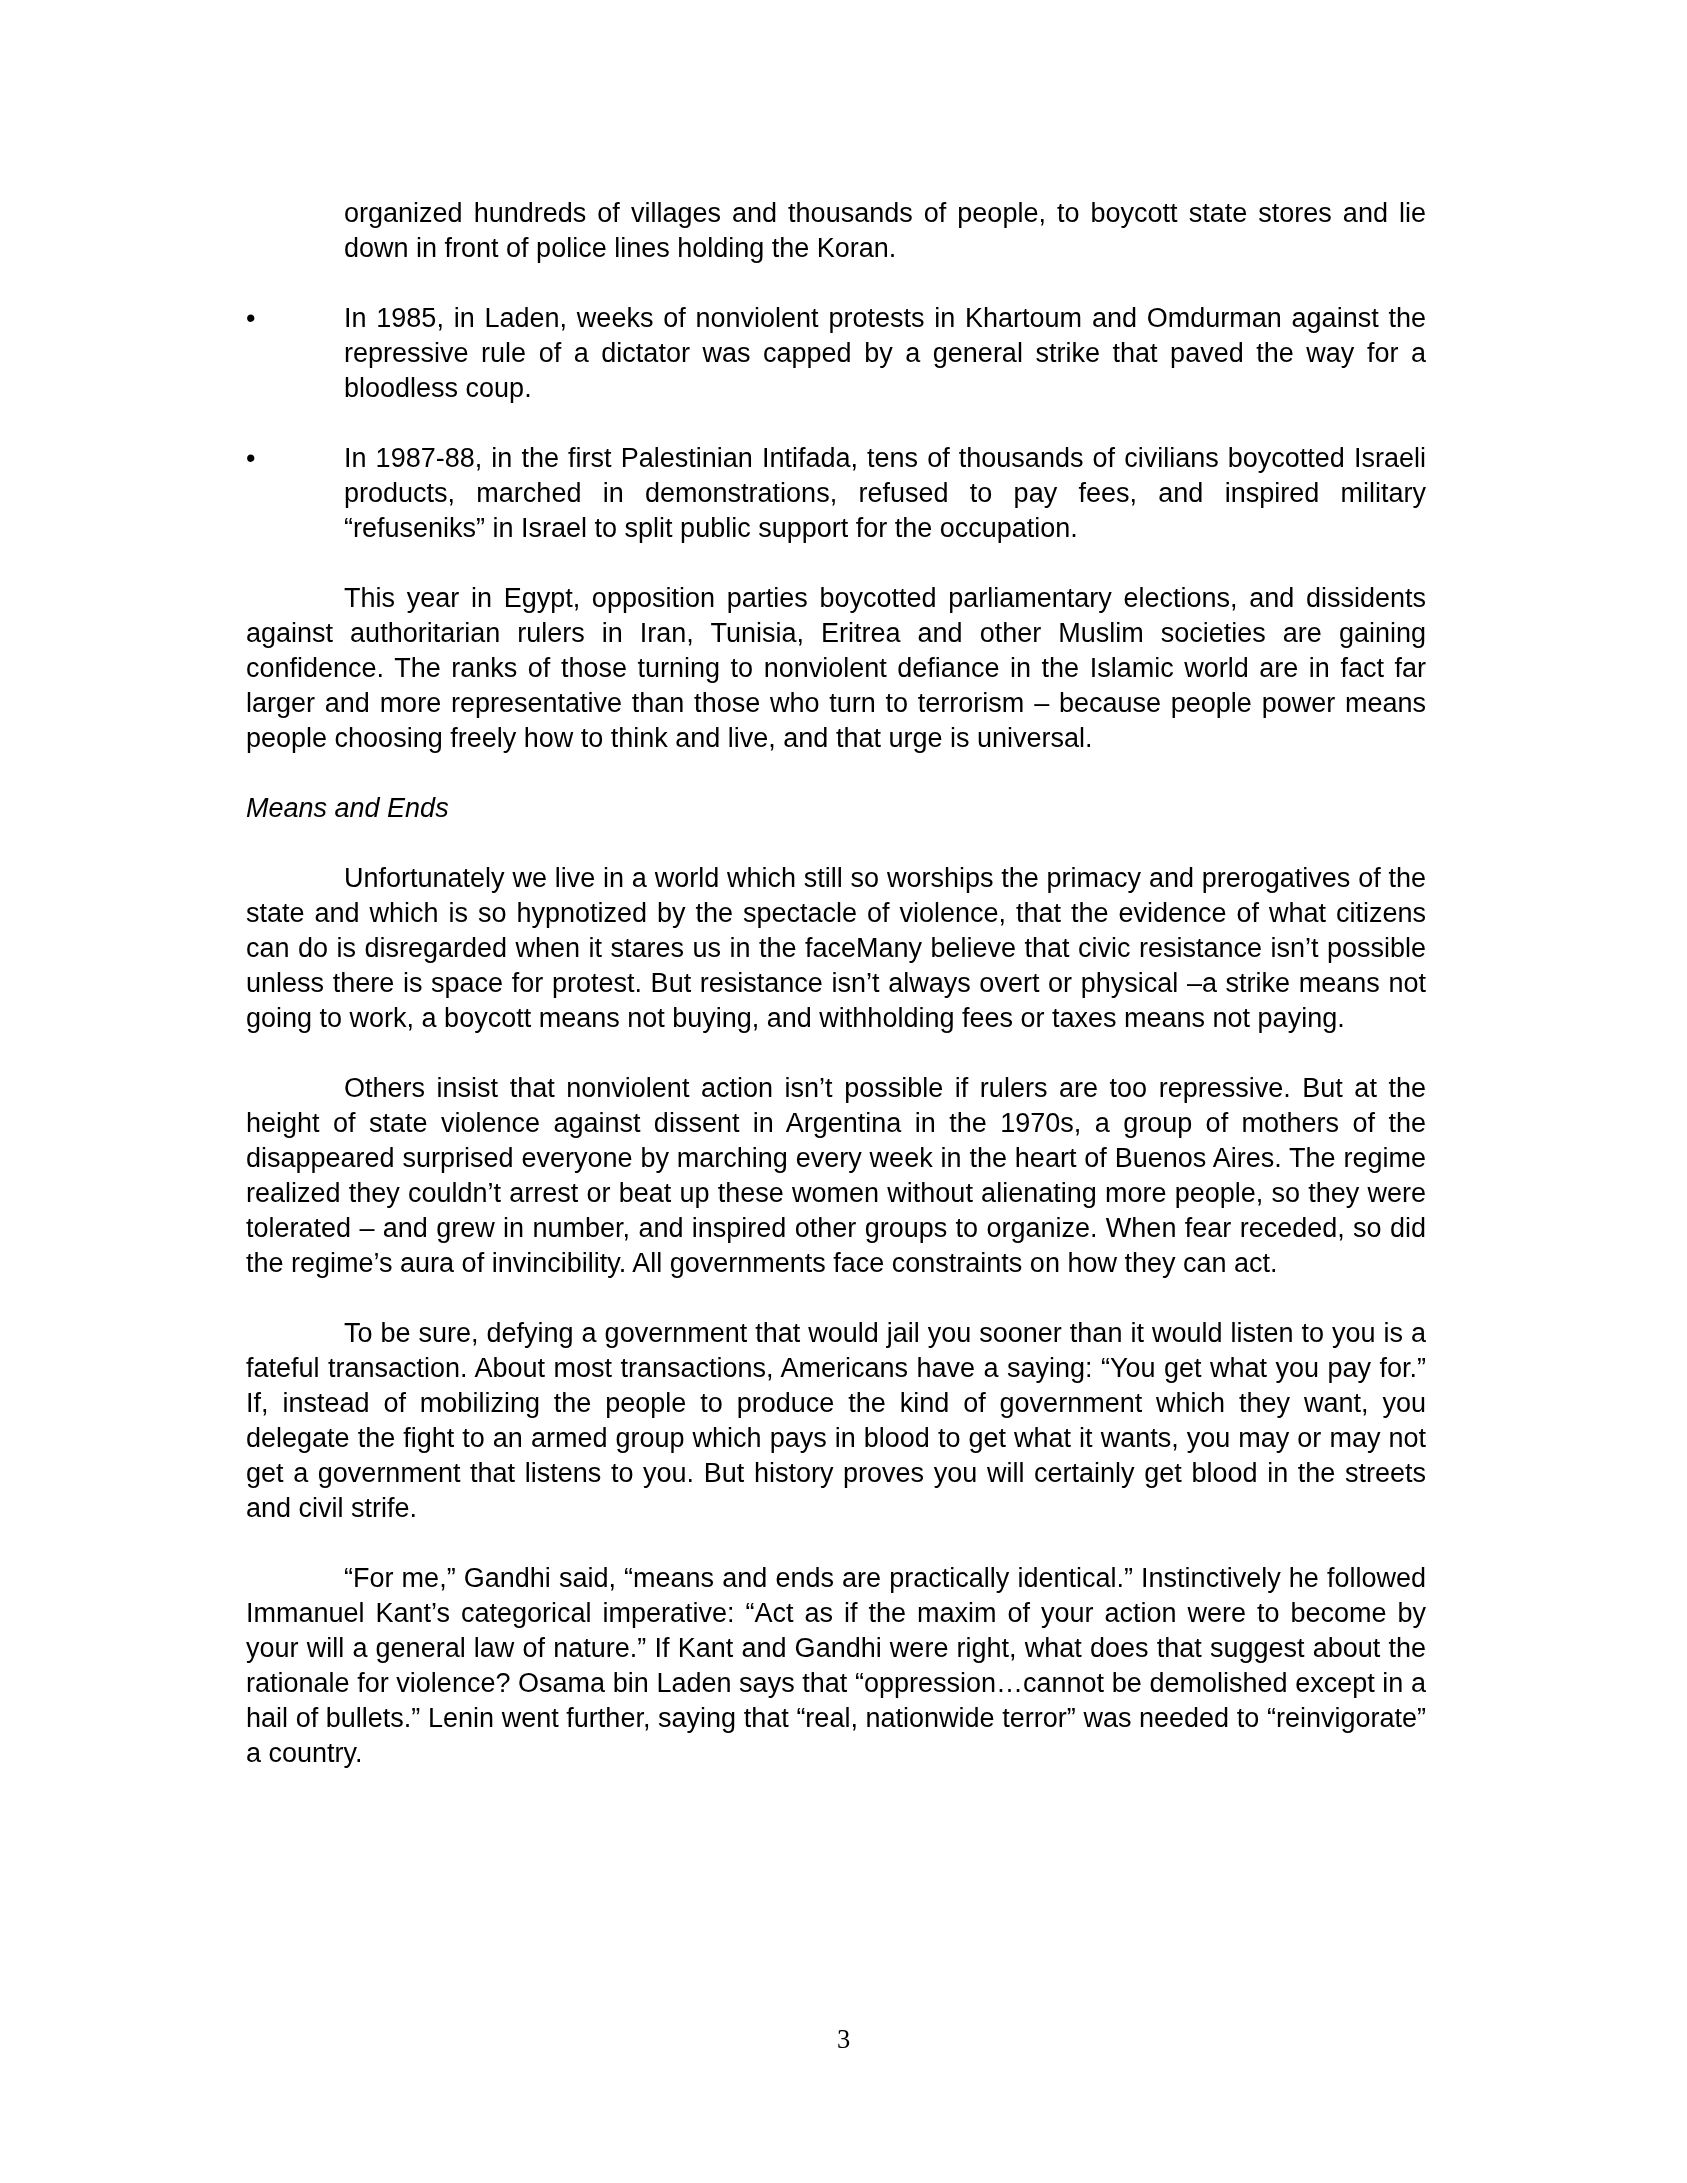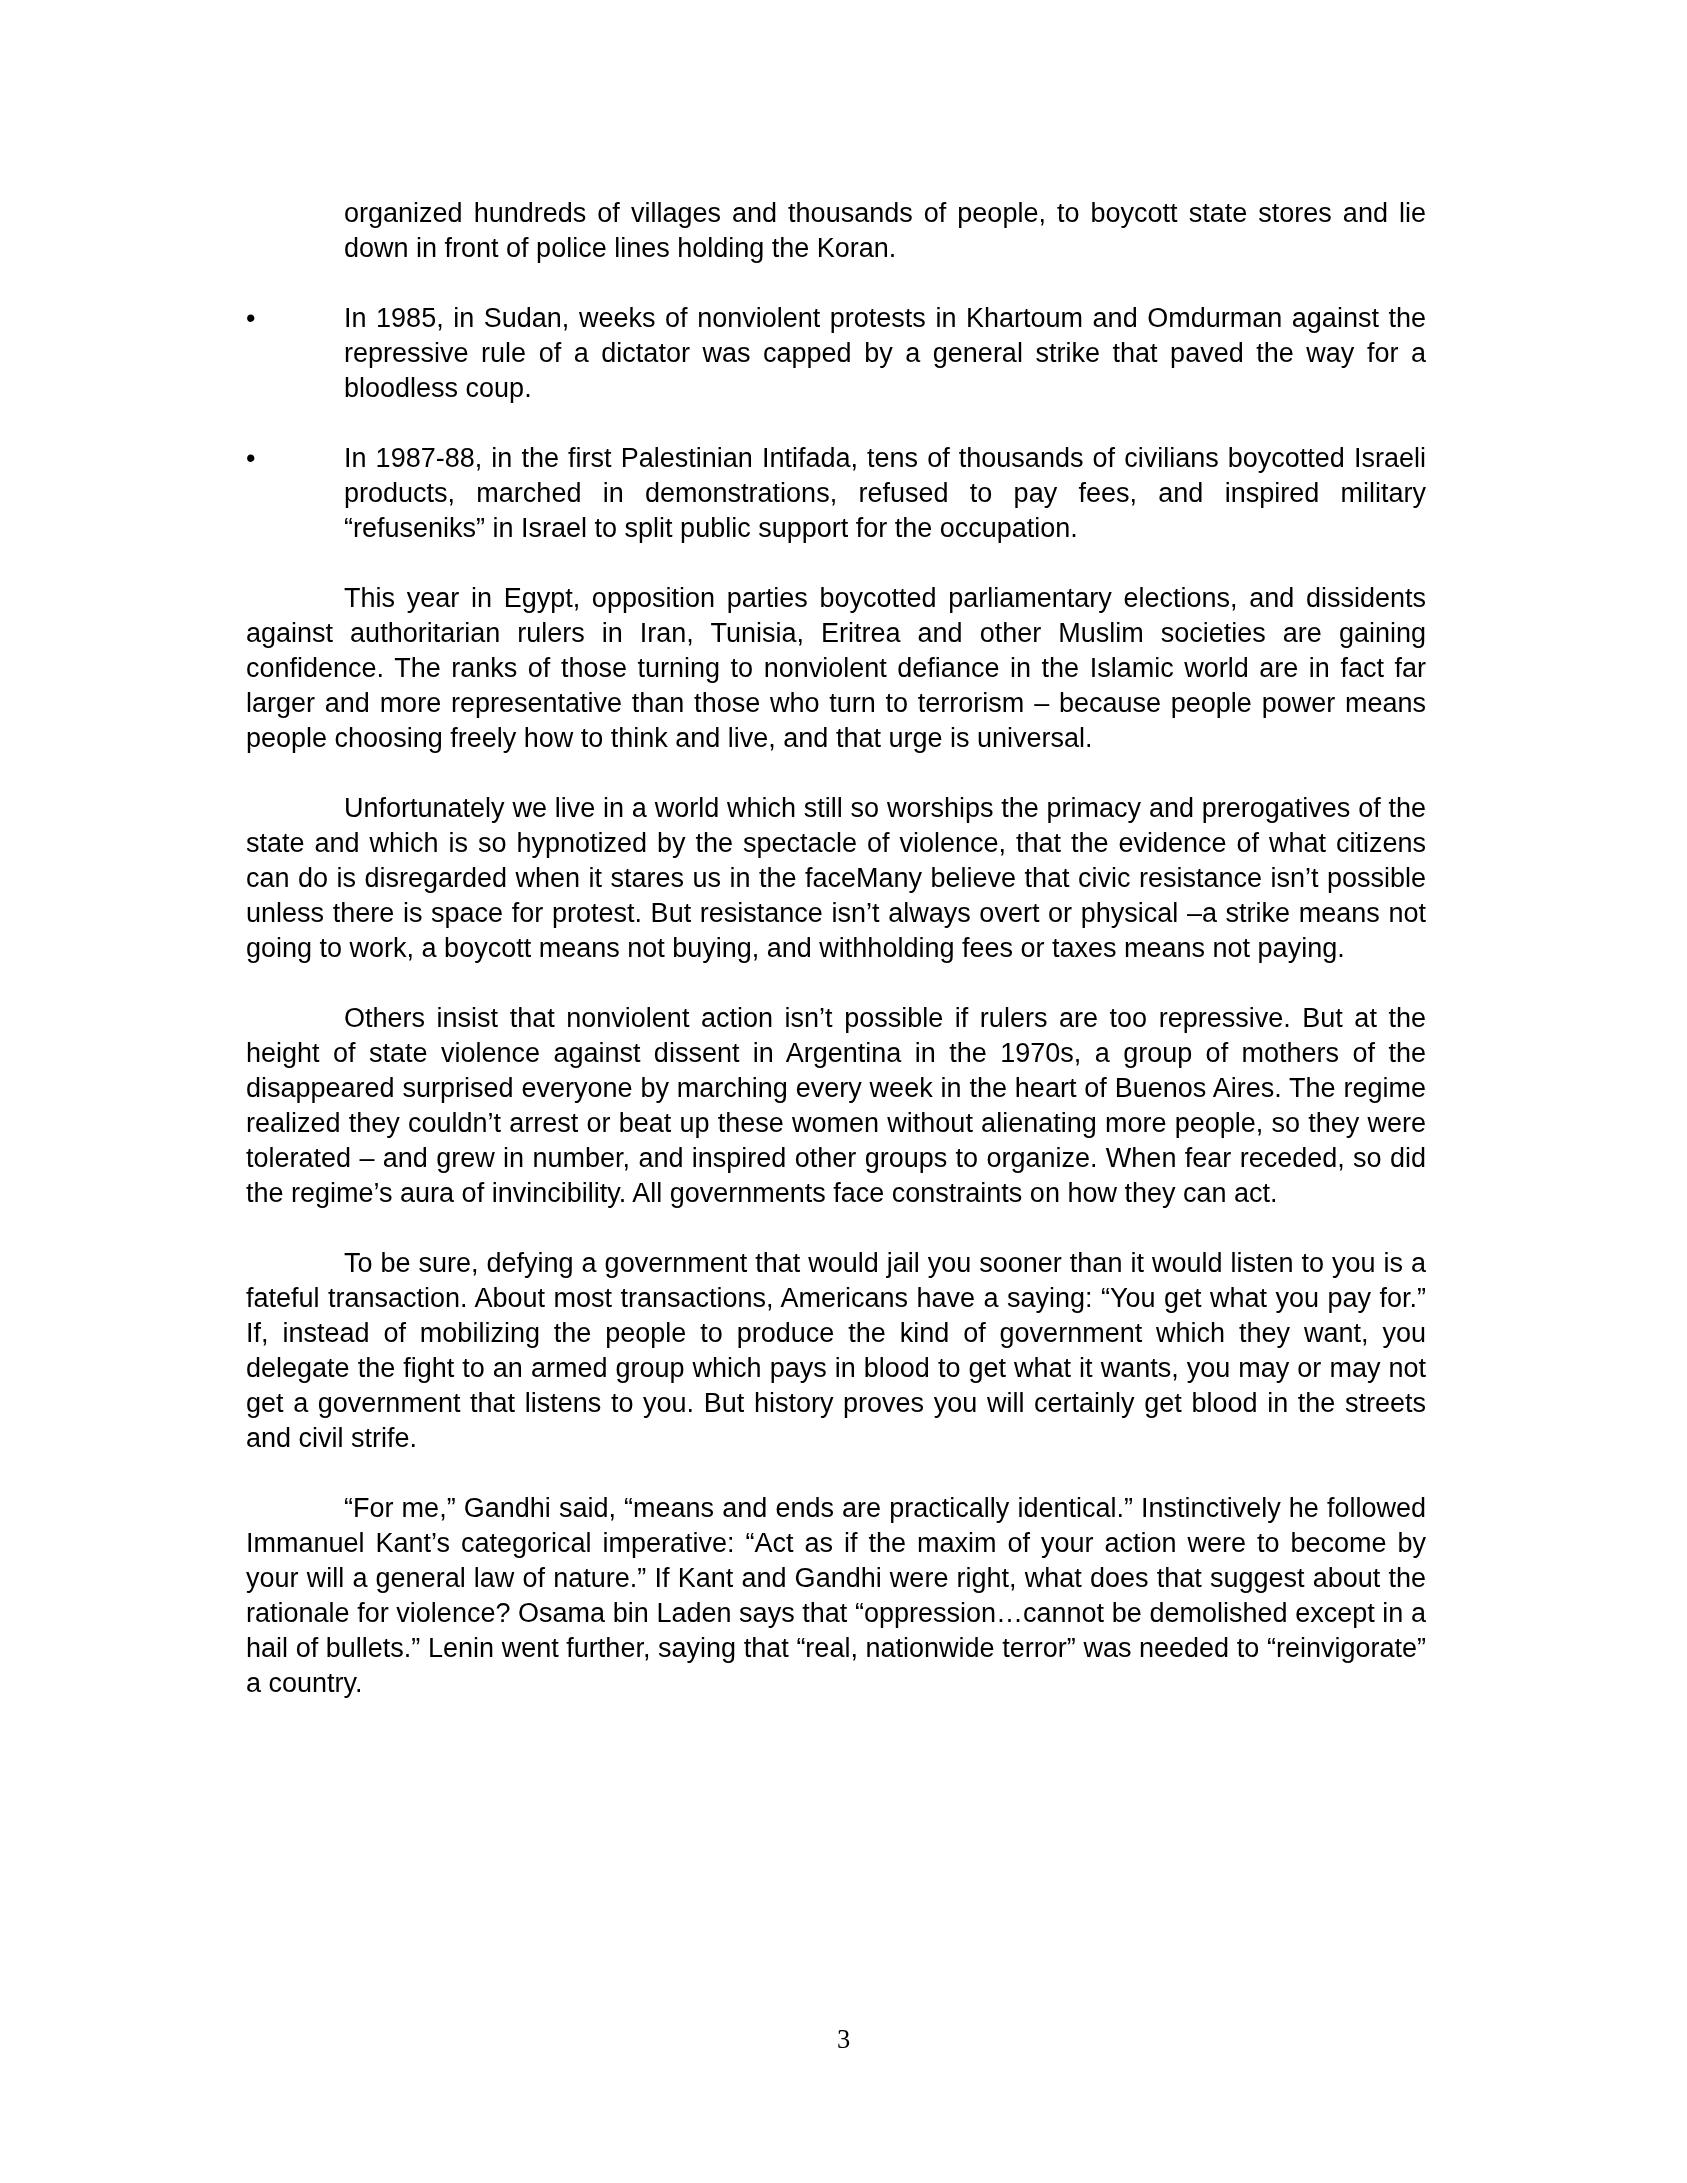--- a/index.html
+++ b/index.html
@@ -24,30 +24,31 @@
 </style>
 </head>
 <body>
 
 <div class="page">
   <div class="content">
     <p class="continuation">organized hundreds of villages and thousands of people, to boycott state stores and lie down in front of police lines holding the Koran.</p>
 
     <div class="bullet-item">
       <span class="bullet">•</span>
-      <p style="text-indent:0">In 1985, in Sudan, weeks of nonviolent protests in Khartoum and Omdurman against the repressive rule of a dictator was capped by a general strike that paved the way for a bloodless coup.</p>
+      <p style="text-indent:0">In 1985, in Laden, weeks of nonviolent protests in Khartoum and Omdurman against the repressive rule of a dictator was capped by a general strike that paved the way for a bloodless coup.</p>
     </div>
 
     <div class="bullet-item">
       <span class="bullet">•</span>
       <p style="text-indent:0">In 1987-88, in the first Palestinian Intifada, tens of thousands of civilians boycotted Israeli products, marched in demonstrations, refused to pay fees, and inspired military “refuseniks” in Israel to split public support for the occupation.</p>
     </div>
 
     <p class="para">This year in Egypt, opposition parties boycotted parliamentary elections, and dissidents against authoritarian rulers in Iran, Tunisia, Eritrea and other Muslim societies are gaining confidence. The ranks of those turning to nonviolent defiance in the Islamic world are in fact far larger and more representative than those who turn to terrorism – because people power means people choosing freely how to think and live, and that urge is universal.</p>
 
+    <p class="heading"><span>Means and Ends</span></p>
 
     <p class="para">Unfortunately we live in a world which still so worships the primacy and prerogatives of the state and which is so hypnotized by the spectacle of violence, that the evidence of what citizens can do is disregarded when it stares us in the faceMany believe that civic resistance isn’t possible unless there is space for protest.  But resistance isn’t always overt or physical –a strike means not going to work, a boycott means not buying, and withholding fees or taxes means not paying.</p>
     <p class="para"> Others insist that nonviolent action isn’t possible if rulers are too repressive.  But at the height of state violence against dissent in Argentina in the 1970s, a group of mothers of the disappeared surprised everyone by marching every week in the heart of Buenos Aires. The regime realized they couldn’t arrest or beat up these women without alienating more people, so they were tolerated – and grew in number, and inspired other groups to organize. When fear receded, so did the regime’s aura of invincibility. All governments face constraints on how they can act.</p>
     <p class="para">To be sure, defying a government that would jail you sooner than it would listen to you is a fateful transaction. About most transactions, Americans have a saying: “You get what you pay for.” If, instead of mobilizing the people to produce the kind of government which they want, you delegate the fight to an armed group which pays in blood to get what it wants, you may or may not get a government that listens to you. But history proves you will certainly get blood in the streets and civil strife.</p>
     <p class="para">“For me,” Gandhi said, “means and ends are practically identical.”  Instinctively he followed Immanuel Kant’s categorical imperative:  “Act as if the maxim of your action were to become by your will a general law of nature.”  If Kant and Gandhi were right, what does that suggest about the rationale for violence?  Osama bin Laden says that “oppression…cannot be demolished except in a hail of bullets.” Lenin went further, saying that “real, nationwide terror” was needed to “reinvigorate” a country.</p>
   </div>
 
   <div class="page-number">3</div>
 </div>
 

